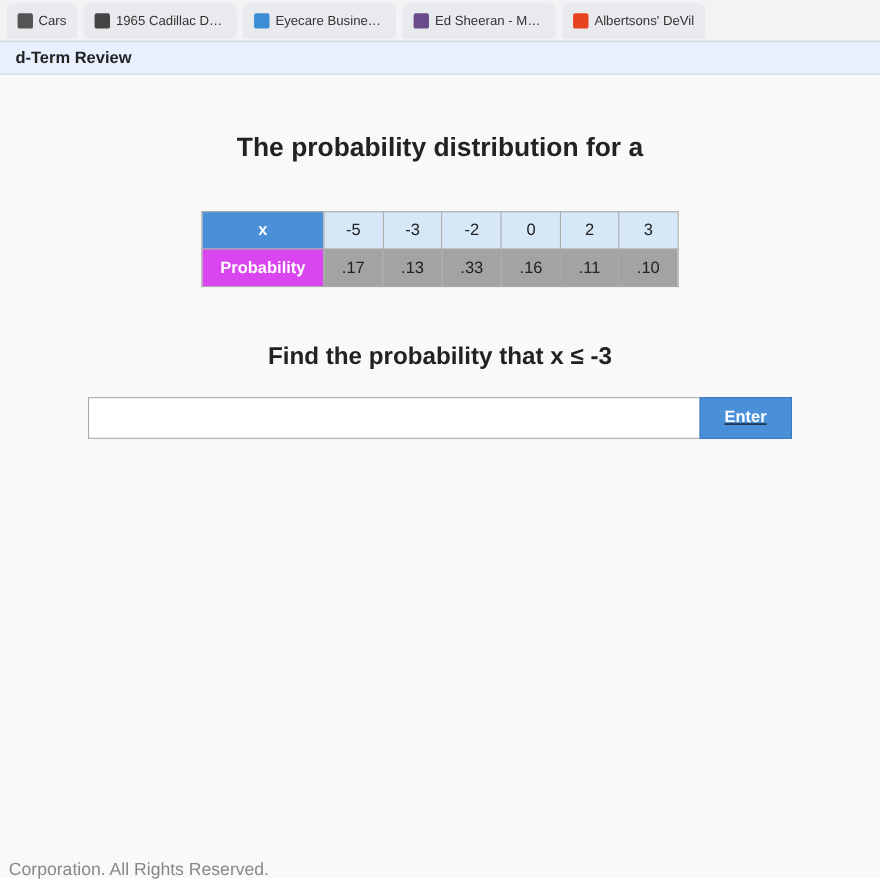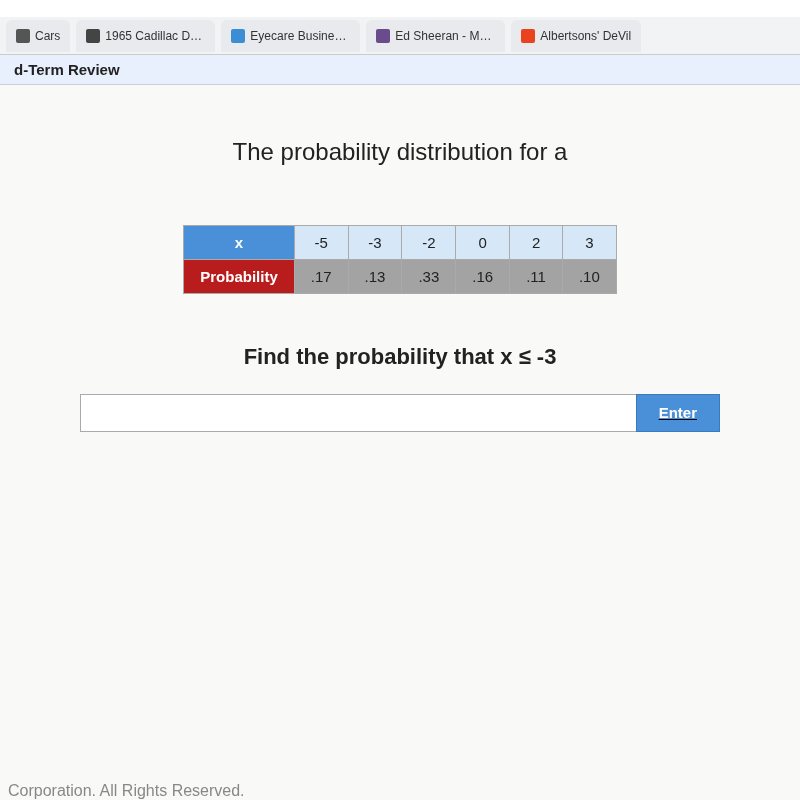--- a/index.html
+++ b/index.html
@@ -19,21 +19,20 @@
     
     .browser-bar {
       width: 100%;
       background: #f1f3f4;
       border-bottom: 1px solid #ccc;
       height: 38px;
       display: flex;
       align-items: center;
       padding: 0 6px;
       gap: 6px;
-      margin-top: 17px;
     }
 
     .tab {
       display: flex;
       align-items: center;
       gap: 5px;
       padding: 5px 10px;
       background: #e8eaed;
       border-radius: 6px 6px 0 0;
       font-size: 12px;
@@ -96,25 +95,25 @@
       background: #f9f9f7;
       min-height: 730px;
       padding: 50px 60px 40px 60px;
       display: flex;
       flex-direction: column;
       align-items: center;
     }
 
     .question-title {
       font-size: 24px;
-      font-weight: normal;
+      font-weight: bold;
       color: #222;
       text-align: center;
       line-height: 1.4;
-      margin-bottom: 56px;
+      margin-bottom: 40px;
     }
 
     
     .prob-table-wrapper {
       margin-bottom: 50px;
     }
 
     .prob-table {
       border-collapse: collapse;
       font-size: 15px;
@@ -145,21 +144,21 @@
       background: #d6e8f7;
       color: #222;
     }
 
     .prob-table .prob-row td {
       background: #a3a3a3;
       color: #222;
     }
 
     .prob-table .prob-row .row-header {
-      background: #b91c1c;
+      background: #d946ef;
       color: #fff;
     }
 
     
     .find-prob-text {
       font-size: 22px;
       font-weight: bold;
       color: #222;
       margin-bottom: 24px;
       text-align: left;

